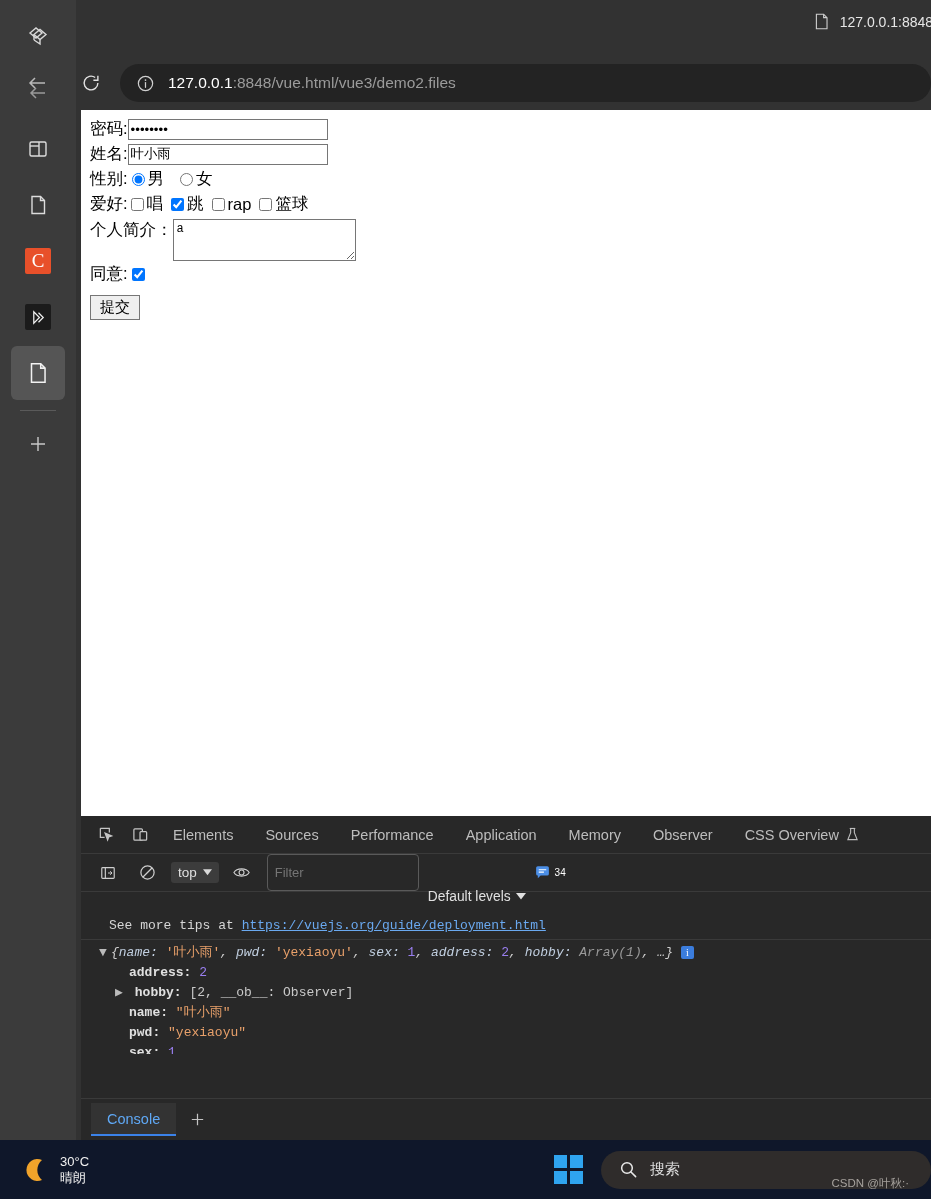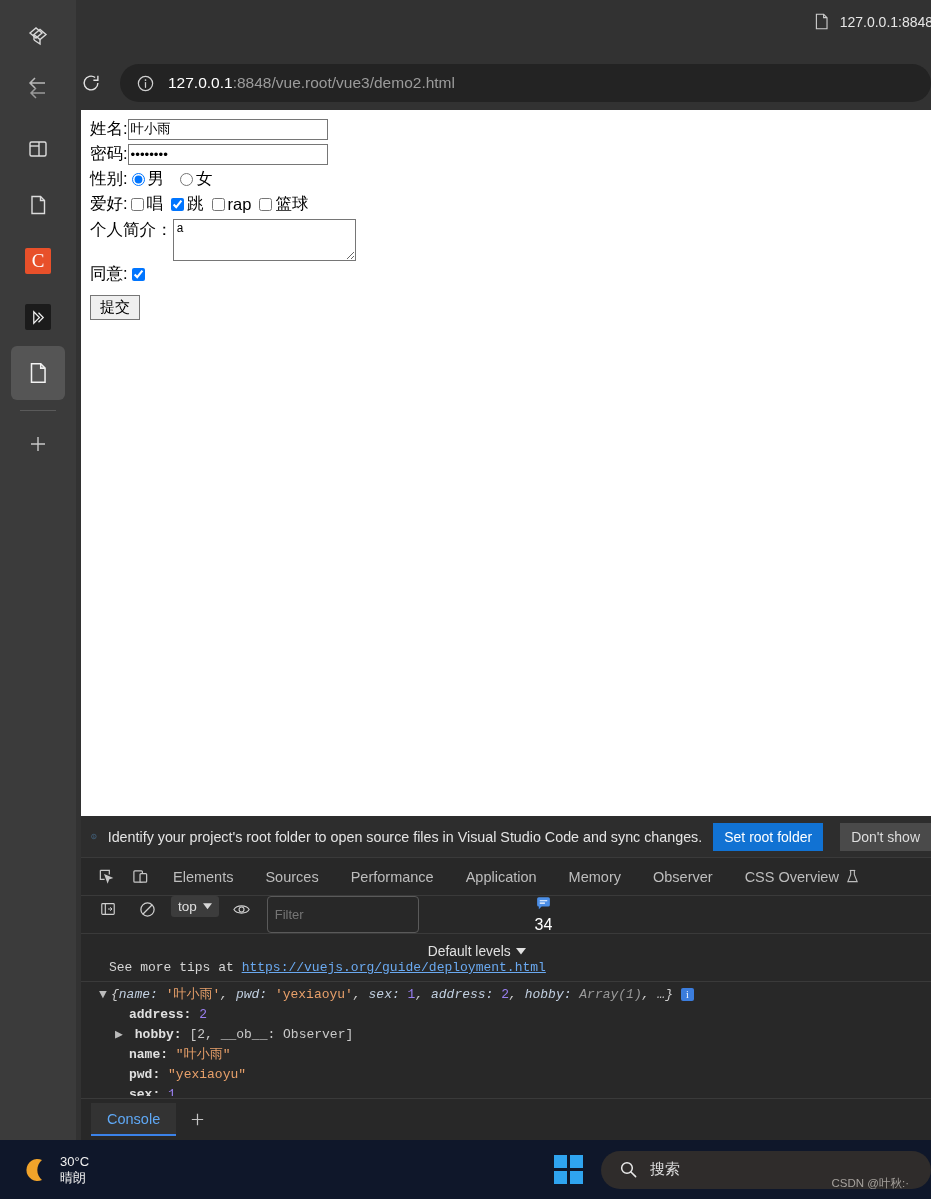--- a/index.html
+++ b/index.html
@@ -131,35 +131,35 @@
     height:38px; display:flex; align-items:center;
     border-bottom:1px solid #3a3a3a; padding-left:10px; gap:4px;
   }
   .dt-icobtn { width:30px; height:26px; display:flex; align-items:center;
     justify-content:center; cursor:pointer; }
   .dt-tab {
     font-size:14.5px; color:#bdbdbd; padding:0 14px; cursor:pointer;
     white-space:nowrap; display:flex; align-items:center; gap:7px;
   }
   .dt-console-bar {
-    height:38px; display:flex; align-items:flex-start; gap:9px;
+    height:38px; display:flex; align-items:center; gap:9px;
     padding-left:12px; border-bottom:1px solid #3a3a3a;
   }
   .ctx-pill {
     background:#3c3c3c; border-radius:3px; color:#e0e0e0; font-size:13.5px;
     padding:3px 7px; display:flex; align-items:center; gap:6px; cursor:pointer;
   }
   .filter-input {
     width:152px; height:37px; background:#282828; border:1px solid #5a5a5a;
     border-radius:4px; color:#ccc; font-size:13px; padding:0 7px;
     font-family:"Liberation Sans", sans-serif; outline:none;
   }
   .levels { font-size:13.8px; color:#e0e0e0; display:flex; align-items:center;
     gap:5px; cursor:pointer; white-space:nowrap;margin-top:48px; }
-  .msgcount { display:flex; align-items:center; gap:5px; color:#fff; font-size:16px;flex-direction:column; }
+  .msgcount { display:flex; align-items:center; gap:5px; color:#fff; font-size:10px; }
 
   .console-out {
     padding:4px 0 0 0; font-family:"Liberation Mono", monospace;
     font-size:13px; line-height:20px; height:162px; overflow:hidden;
   }
   .c-line { padding-left:18px; white-space:nowrap; }
   .c-warnline { color:#d6d6d6; padding-left:28px;margin-top:20px; }
   .c-link { color:#6aa9f0; text-decoration:underline; cursor:pointer; }
   .c-sep { border-top:1px solid #3a3a3a; margin:3px 0; }
   .c-obj { color:#cfcfcf; font-style:italic; }
@@ -283,35 +283,35 @@
       <path d="M19.5 12 A7.5 7.5 0 1 1 16.5 6"></path>
       <path d="M19.5 4 V9 H14.6"></path>
     </svg>
   </div>
   <div class="urlbox">
     <svg width="19" height="19" viewBox="0 0 20 20" fill="none" stroke="#d0d0d0" stroke-width="1.3">
       <circle cx="10" cy="10" r="7.5"></circle>
       <path d="M10 9 V14" stroke-linecap="round"></path>
       <circle cx="10" cy="6.4" r="0.9" fill="#d0d0d0" stroke="none"></circle>
     </svg>
-    <span class="urltext"><b>127.0.0.1</b><i>:8848</i><i>/vue.root/vue3/demo2.html</i></span>
+    <span class="urltext"><b>127.0.0.1</b><i>:8848</i><i>/vue.html/vue3/demo2.files</i></span>
   </div>
 </div>
 
 <div class="viewport">
   <div class="form-area">
+
+    <div class="frow">
+      <span class="flabel">密码:</span>
+      <input class="ftext" type="password" value="yexiaoyu" style="">
+    </div>
 
     <div class="frow">
       <span class="flabel">姓名:</span>
       <input class="ftext" type="text" value="叶小雨" style="">
-    </div>
-
-    <div class="frow">
-      <span class="flabel">密码:</span>
-      <input class="ftext" type="password" value="yexiaoyu" style="">
     </div>
 
     <div class="frow">
       <span class="flabel">性别:</span>
       <span class="hobby-item" style="margin-left:4px;">
         <input class="fradio" type="radio" name="sex" checked="" style="">
         <span>男</span>
       </span>
       <span class="hobby-item" style="margin-left:8px;">
         <input class="fradio" type="radio" name="sex" style="">
@@ -349,30 +349,20 @@
       <span class="flabel">同意:</span>
       <input class="fcheck" type="checkbox" checked="" style="margin-left: 4px;">
     </div>
 
     <button class="fsubmit">提交</button>
   </div>
 </div>
 
 <div class="devtools">
 
-  <div class="dt-notice">
-    <svg width="19" height="19" viewBox="0 0 20 20" fill="none" stroke="#5b9bd5" stroke-width="1.3">
-      <circle cx="10" cy="10" r="8"></circle>
-      <path d="M10 9 V14.2" stroke-linecap="round"></path>
-      <circle cx="10" cy="6.2" r="0.95" fill="#5b9bd5" stroke="none"></circle>
-    </svg>
-    <span class="dt-notice-text">Identify your project's root folder to open source files in Visual Studio Code and sync changes.</span>
-    <button class="btn-primary">Set root folder</button>
-    <button class="btn-secondary">Don't show</button>
-  </div>
 
   <div class="dt-tabs">
     <div class="dt-icobtn">
       <svg width="17" height="17" viewBox="0 0 18 18" fill="none" stroke="#c6c6c6" stroke-width="1.3">
         <path d="M2.5 2.5 H12 V7 M2.5 2.5 V12 H7"></path>
         <path d="M7.5 7.5 L14.5 10.5 L11.3 11.7 L10.2 14.8 Z" fill="#c6c6c6"></path>
       </svg>
     </div>
     <div class="dt-icobtn">
       <svg width="17" height="17" viewBox="0 0 18 18" fill="none" stroke="#c6c6c6" stroke-width="1.3">

